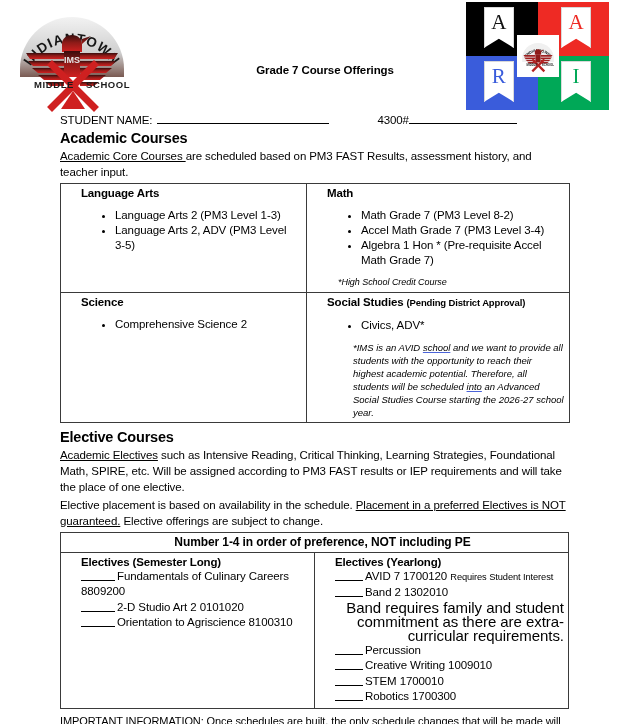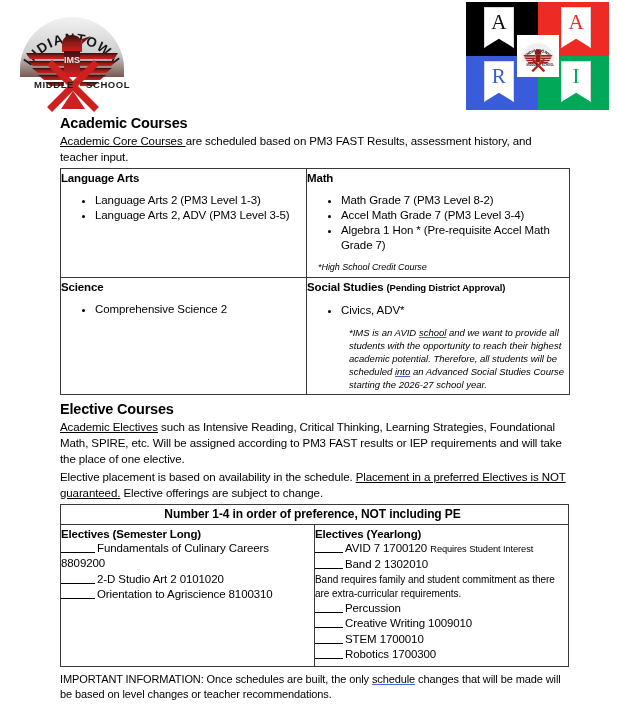--- a/index.html
+++ b/index.html
@@ -141,21 +141,21 @@
   
   table.grid {
     border-collapse: collapse;
     width: 509px;
     table-layout: fixed;
     margin-top: 3px;
   }
   table.grid td {
     border: 1px solid #3a3a3a;
     vertical-align: top;
-    padding: 2px 4px 3px 0;
+    padding: 2px 4px 3px 20px;
   }
   .cell-head {
     font-size: 11.5px;
     font-weight: bold;
     letter-spacing: -0.15px;
     line-height: 14px;
   }
   .cell-head .small {
     font-size: 9.5px;
     font-weight: bold;
@@ -207,23 +207,24 @@
   .blank-line .bl {
     display: inline-block;
     border-bottom: 1px solid #000;
     width: 34px;
     height: 11px;
     margin-right: 2px;
     vertical-align: -1px;
   }
   .blank-line .bl-sm { width: 28px; }
   .tail-note {
-    font-size: 10px;
+    font-size: 15px;
     line-height: 14px;
     letter-spacing: -0.05px;
+    text-align: right;
   }
   .inline-small { font-size: 9.3px; }
   .cell-left  { width: 246px; }
   .cell-right { width: 263px; }
   .footer-note {
     font-size: 11px;
     line-height: 15px;
     margin-top: 5px;
     letter-spacing: -0.1px;
   }
@@ -284,20 +285,21 @@
         </g>
         <polygon points="61,88 73,106 49,106" fill="#cf2020"></polygon>
 
         <text x="22" y="85" font-family="'Liberation Sans', sans-serif" font-size="9.5" font-weight="bold" fill="#1a1a1a" letter-spacing="0.6">MIDDLE</text>
         <text x="74" y="85" font-family="'Liberation Sans', sans-serif" font-size="9.5" font-weight="bold" fill="#1a1a1a" letter-spacing="0.6">SCHOOL</text>
         <text x="60" y="60" font-family="'Liberation Sans', sans-serif" font-size="9" font-weight="bold" fill="#e8e8e8" text-anchor="middle">IMS</text>
       </svg>
     </div>
 
     <div class="title-block">
+      <div>Grade 7 Course Offerings</div>
     </div>
 
     <div class="logo-right">
       <div class="ari">
         <div class="ari-q q-black">
           <div class="banner">
               <span class="l-black">A</span>
             </div>
         </div>
         <div class="ari-q q-red">
@@ -340,20 +342,27 @@
             <text x="24" y="86" font-family="'Liberation Sans', sans-serif" font-size="9" font-weight="bold" fill="#222">MIDDLE</text>
             <text x="72" y="86" font-family="'Liberation Sans', sans-serif" font-size="9" font-weight="bold" fill="#222">SCHOOL</text>
           </svg>
         </div>
       </div>
     </div>
   </div>
 
   <div class="content">
 
+    <div class="student-row">
+      <span class="lbl">STUDENT NAME:</span>
+      <span class="rule rule-name"></span>
+      <span class="sn-spacer"></span>
+      <span class="lbl">4300#</span>
+      <span class="rule rule-num"></span>
+    </div>
 
     <h2 class="section">Academic Courses</h2>
     <p class="para"><span class="u">Academic Core Courses </span><span>are scheduled based on PM3 FAST Results, assessment history, and teacher input.</span></p>
 
     <table class="grid">
       <tbody>
           <tr>
         <td class="cell-left" style="height:92px">
           <div class="cell-head">Language Arts</div>
           <ul class="courses">
@@ -377,21 +386,21 @@
           <ul class="courses">
             <li>Comprehensive Science 2</li>
           </ul>
         </td>
         <td class="cell-right">
           <div class="cell-head"><span>Social Studies</span>
             <span class="small">(Pending District Approval)</span></div>
           <ul class="courses">
             <li>Civics, ADV*</li>
           </ul>
-          <div class="note-ital-big" style="margin-left:42px"><span>*IMS is an AVID </span><span class="sp">school</span><span> and we want to provide all students with the opportunity to reach their highest academic potential. Therefore, all students will be scheduled </span><span class="sp">into</span><span> an Advanced Social Studies Course starting the 2026-27 school year.</span></div>
+          <div class="note-ital-big" style="margin-left:26px"><span>*IMS is an AVID </span><span class="sp">school</span><span> and we want to provide all students with the opportunity to reach their highest academic potential. Therefore, all students will be scheduled </span><span class="sp">into</span><span> an Advanced Social Studies Course starting the 2026-27 school year.</span></div>
         </td>
       </tr>
     </tbody>
       </table>
 
     <h2 class="section" style="margin-top:6px">Elective Courses</h2>
     <p class="para"><span class="u">Academic Electives</span><span> such as Intensive Reading, Critical Thinking, Learning Strategies, Foundational Math, SPIRE, etc. Will be assigned according to PM3 FAST results or IEP requirements and will take the place of one elective.</span></p>
     <p class="para"><span>Elective placement is based on availability in the schedule. </span><span class="u">Placement in a preferred Electives is NOT guaranteed.</span><span> Elective offerings are subject to change.</span></p>
 
     <table class="grid">

